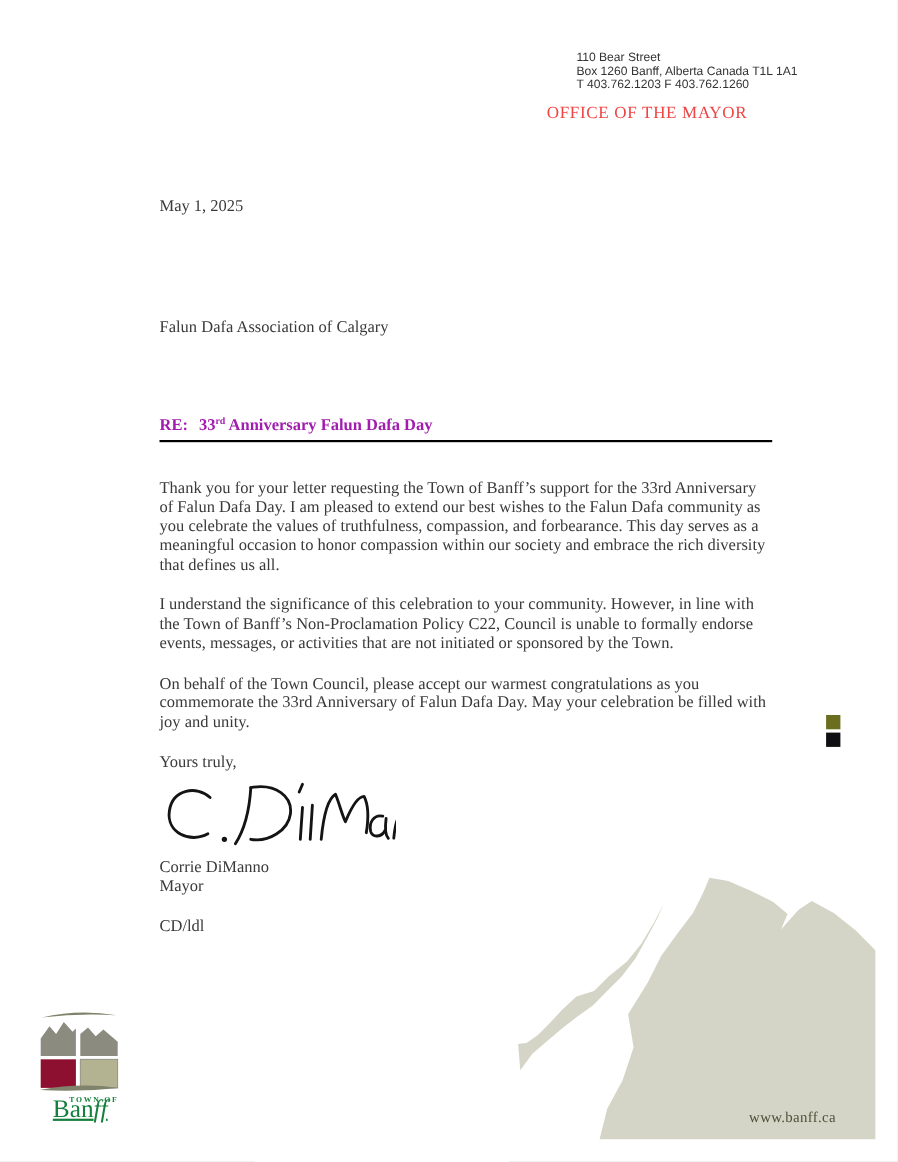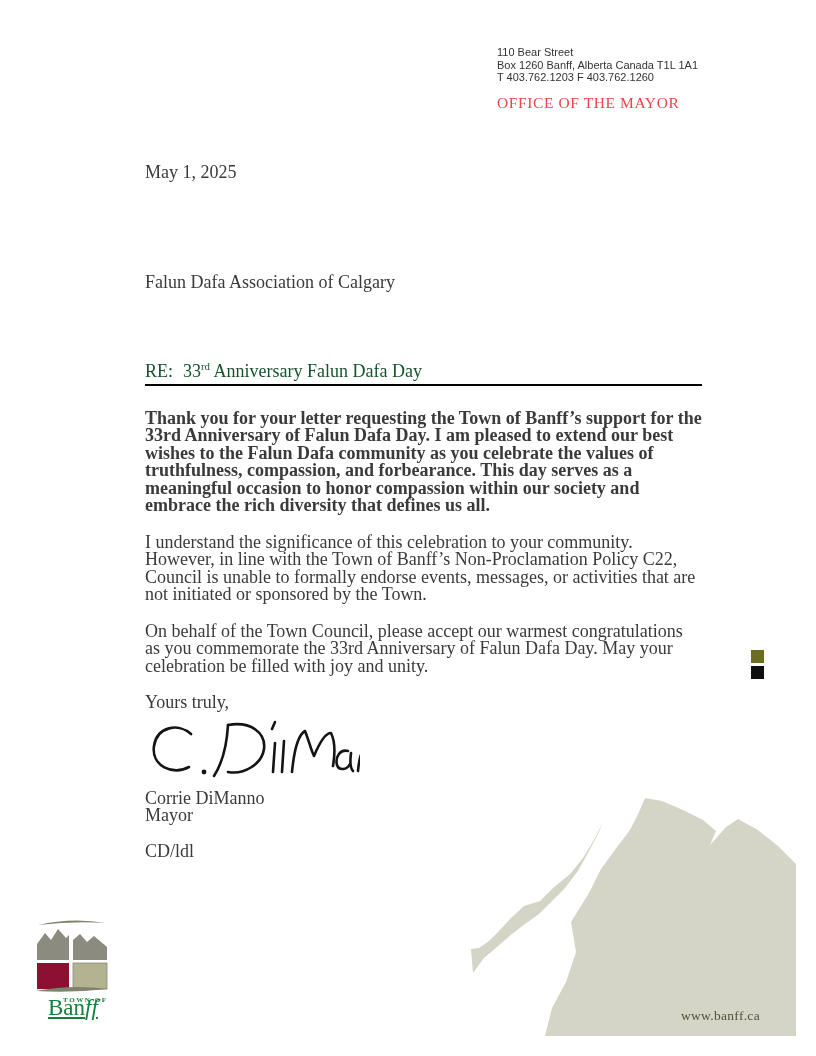--- a/index.html
+++ b/index.html
@@ -7,46 +7,46 @@
     position:relative;
     width:816px;height:1056px;
     margin:0 auto;
     background:#ffffff;
     overflow:hidden;
     font-family:"Liberation Serif", serif;
     color:#3a3a3a;
   }
   
   .lh-address{
-    position:absolute;left:497px;top:46px;
+    position:absolute;left:524px;top:46px;
     font-family:"Liberation Sans", sans-serif;
     font-size:11px;line-height:12.5px;color:#333;
   }
   .lh-office{
     position:absolute;left:497px;top:94px;
     font-size:15.5px;letter-spacing:0.6px;
     color:#ef4444;
   }
   
   .letter{
-    position:absolute;left:145px;top:164px;width:557px;
-    font-size:18px;line-height:17.5px;color:#3a3a3a;
+    position:absolute;left:145px;top:180px;width:557px;
+    font-size:15px;line-height:17.5px;color:#3a3a3a;
   }
   .letter .date{margin:0;}
   .letter .recipient{margin:92px 0 0 0;}
   .subject{
     margin:72px 0 0 0;
-    font-weight:normal;color:#14532d;
+    font-weight:bold;color:#a21caf;
     border-bottom:2px solid #000;
     padding-bottom:3px;
   }
   .subject .re-label{margin-right:10px;}
   .subject sup{font-size:0.6em;vertical-align:super;line-height:0;}
   .letter p.body-par{margin:19px 0 0 0;}
-  .letter p.first-par{margin-top:24px;font-weight:bold;}
+  .letter p.first-par{margin-top:34px;}
   .closing{margin:19px 0 0 0;}
   .signature-wrap{margin:8px 0 0 0;height:64px;}
   .signature-wrap svg{display:block;}
   .sig-stroke{fill:none;stroke:#141414;stroke-width:2.6;stroke-linecap:round;stroke-linejoin:round;}
   .signer{margin:6px 0 0 0;}
   .initials{margin:18px 0 0 0;}
   
   .fold-markers{position:absolute;left:751px;top:650px;width:13px;}
   .fold-sq{width:13px;height:13px;}
   .fold-sq.olive{background:#6a6e1e;margin-bottom:3px;}

